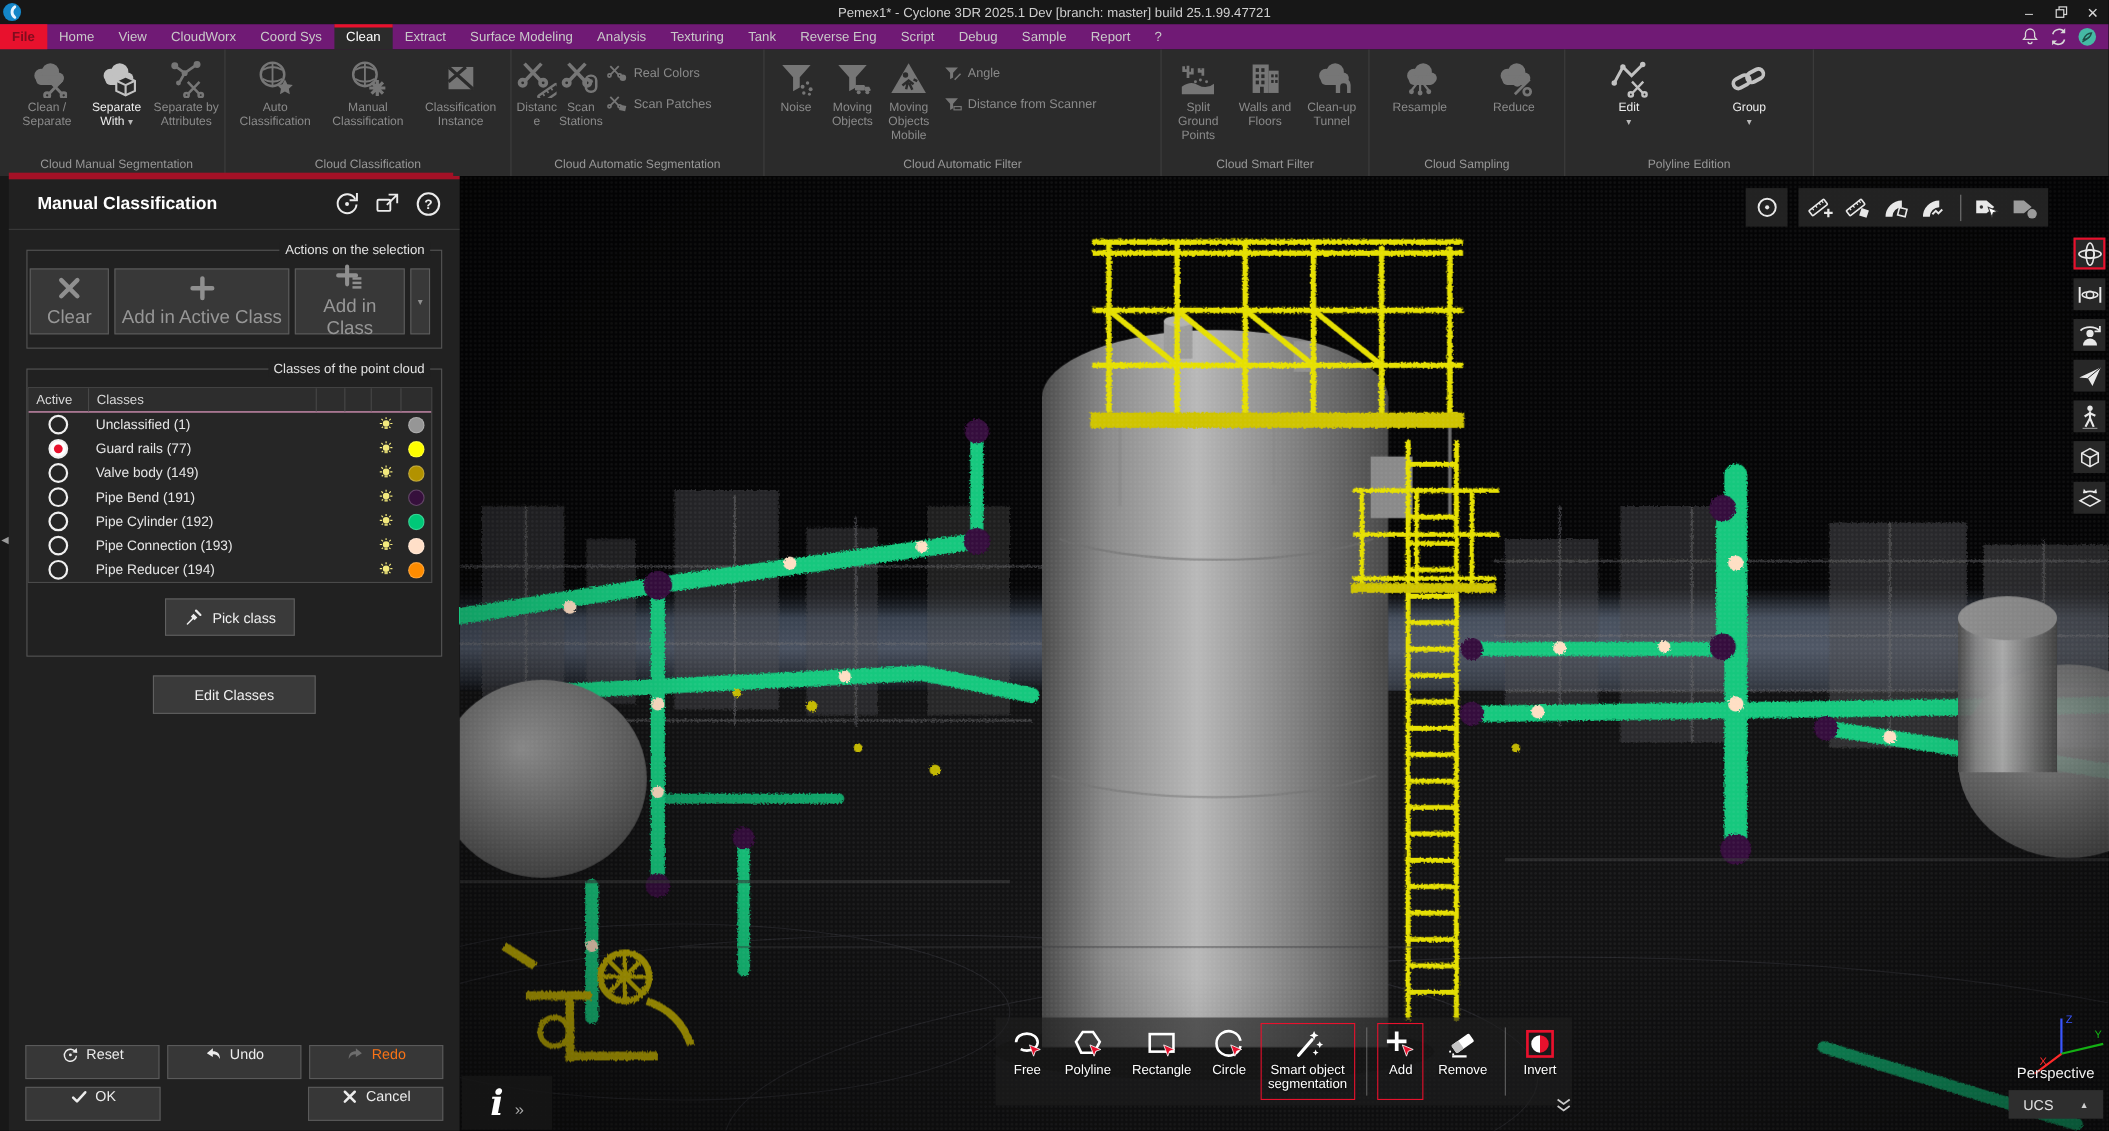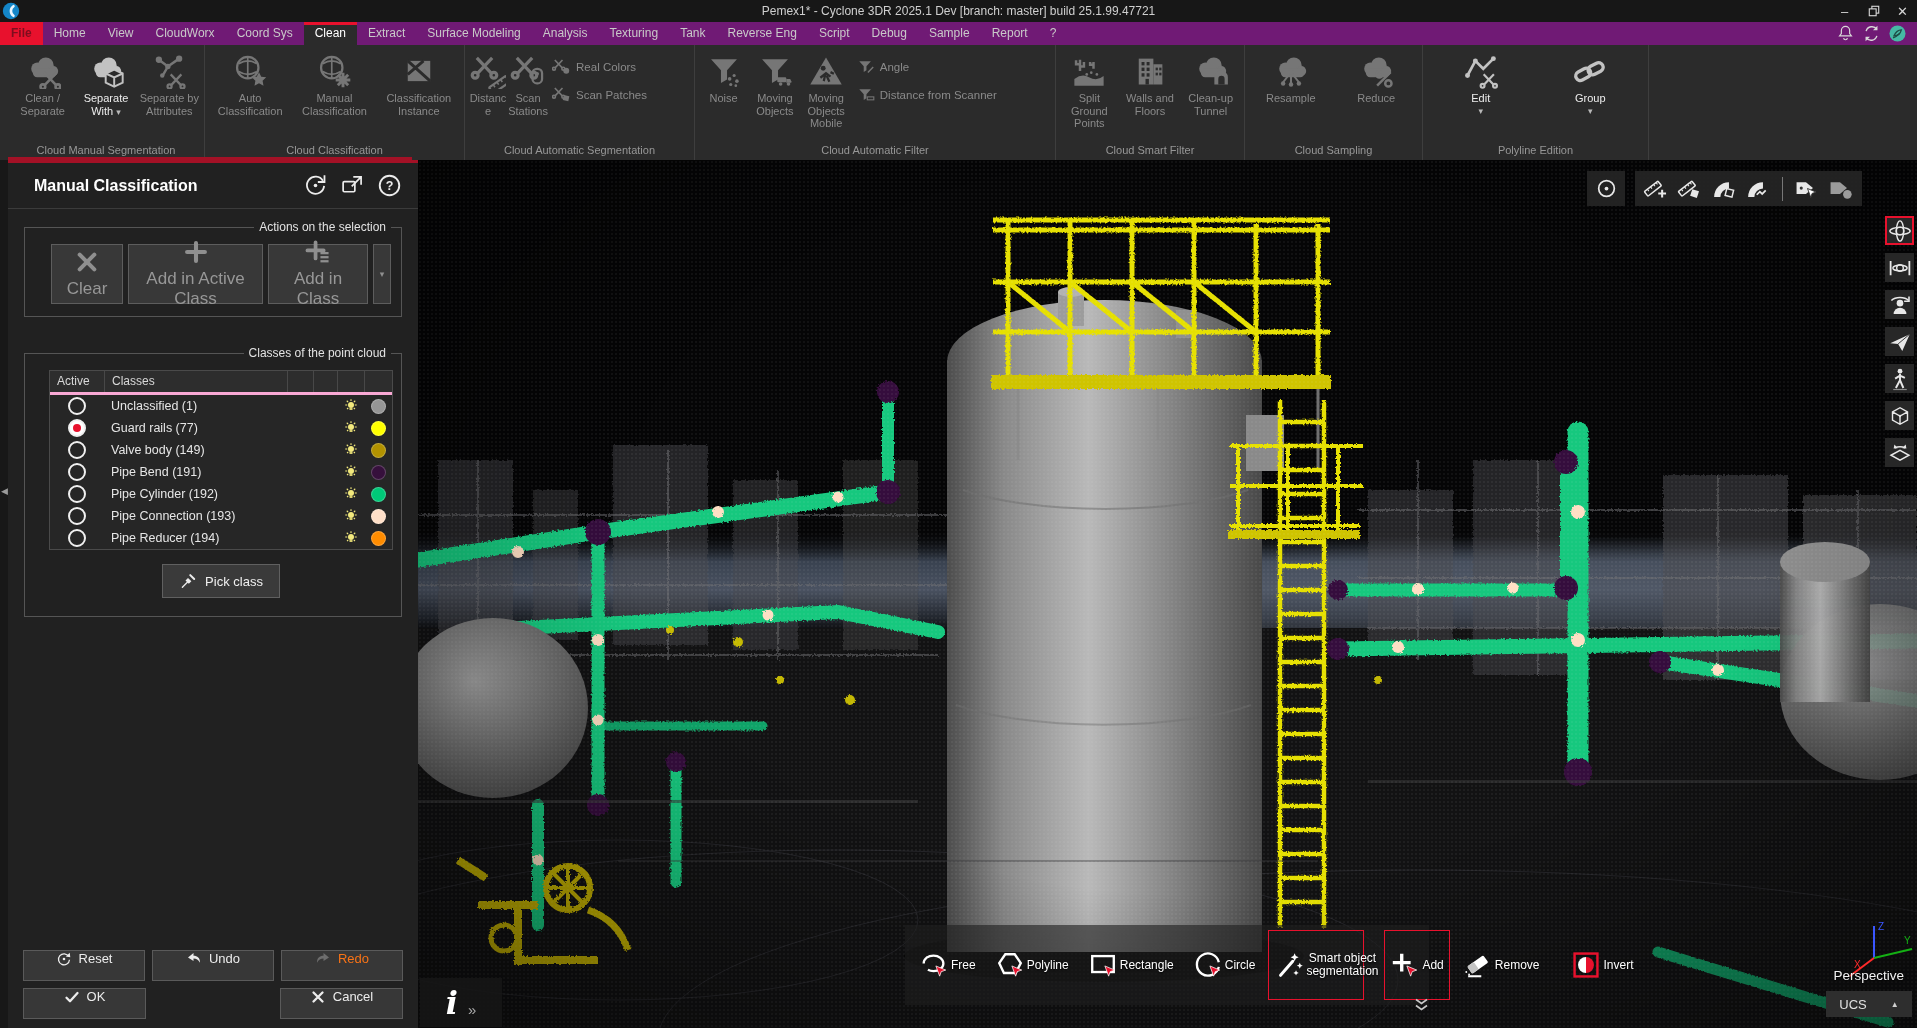--- a/index.html
+++ b/index.html
@@ -51,33 +51,33 @@
   #panel-collapse{position:absolute;left:0px;top:322px;width:9px;height:18px;color:#9a9a9a;font-size:9px;line-height:18px;text-align:center;}
 
   
   #panel{position:absolute;left:8px;top:0;width:410px;bottom:0;background:#212121;
          border-top:3px solid #a31126;box-sizing:border-box;display:flex;flex-direction:column;}
   #panel-header{height:45px;display:flex;align-items:center;padding:0 16px 0 26px;border-bottom:1px solid #3b3b3b;flex:0 0 auto;}
   #panel-title{font-size:16px;font-weight:bold;color:#fff;}
   #panel-hicons{margin-left:auto;display:flex;gap:12px;}
   .hico{width:25px;height:25px;color:#ececec;}
 
-  .groupbox{position:relative;border:1px solid #555;margin:18px 16px 18px 16px;padding:12px 8px 8px 24px;}
+  .groupbox{position:relative;border:1px solid #555;margin:18px 16px 0 16px;padding:12px 8px 8px 0;}
   .gblegend{position:absolute;top:-8px;right:10px;background:#212121;padding:0 5px;font-size:12px;color:#e2e2e2;}
 
   #actions-row{display:flex;align-items:stretch;gap:5px;padding:4px 2px;}
   .abtn{background:#383838;border:1px solid #5d5d5d;display:flex;flex-direction:column;align-items:center;justify-content:center;gap:4px;height:60px;box-sizing:border-box;}
   .abtn .aico{width:26px;height:26px;color:#8f8f8f;}
   .abtn .albl{font-size:17px;color:#979797;text-align:center;padding:0 4px;}
   #abtn-clear{width:72px;}#abtn-active{flex:1;}#abtn-class{width:100px;}
   #abtn-caret{width:16px;background:#383838;border:1px solid #5d5d5d;display:flex;align-items:center;justify-content:center;color:#8f8f8f;font-size:9px;}
 
   #class-table{border:1px solid #4a4a4a;margin-top:4px;background:#262626;}
   .crow{display:grid;grid-template-columns:54px 1fr 26px 24px 27px 28px;align-items:center;height:22px;}
-  .crow.chead{background:#2d2d2d;height:21px;border-bottom:3px solid #f9a8d4;}
+  .crow.chead{background:#2d2d2d;height:21px;border-bottom:1px solid #f9a8d4;}
   .chead .ccell{font-size:12px;color:#d8d8d8;padding-left:7px;border-left:1px solid #484848;height:100%;line-height:21px;}
   .chead .ccell:first-child{border-left:none;}
   .cname{font-size:12.5px;color:#e6e6e6;padding-left:7px;white-space:nowrap;overflow:hidden;}
   .radio{width:14px;height:14px;border:2.4px solid #f0f0f0;border-radius:50%;margin:0 auto;position:relative;box-sizing:content-box;}
   .radio.sel{background:#fff;}
   .radio.sel::after{content:'';position:absolute;inset:3px;background:#e8112d;border-radius:50%;}
   .bulb{width:16px;height:16px;margin:0 auto;}
   .cdot{width:15px;height:15px;border-radius:50%;margin:0 auto;border:1px solid rgba(255,255,255,.22);box-sizing:border-box;}
 
   #pickrow{display:flex;justify-content:center;margin:14px 0 10px 0;}
@@ -110,21 +110,21 @@
   .tico{width:25px;height:25px;}
   .tdiv{width:1px;height:24px;background:#777;margin:0 3px;}
 
   #nav-rail{position:absolute;right:3px;top:56px;display:flex;flex-direction:column;gap:8px;}
   .navbtn{width:29px;height:29px;background:rgba(42,42,42,.92);display:flex;align-items:center;justify-content:center;box-sizing:border-box;}
   .navbtn.sel{border:2px solid #e8112d;}
   .navbtn svg{width:24px;height:24px;}
 
   #sel-toolbar{position:absolute;left:487px;top:765px;width:524px;height:80px;background:rgba(30,30,30,.62);
                display:flex;align-items:stretch;padding:5px 8px;box-sizing:border-box;gap:7px;}
-  .selitem{display:flex;flex-direction:row;align-items:center;justify-content:flex-start;gap:2px;padding:3px 5px;box-sizing:border-box;border:1px solid transparent;}
+  .selitem{display:flex;flex-direction:column;align-items:center;justify-content:flex-start;gap:2px;padding:3px 5px;box-sizing:border-box;border:1px solid transparent;}
   .selitem svg{width:30px;height:30px;flex:0 0 auto;}
   .sellbl{font-size:12px;color:#fff;text-align:center;line-height:13px;text-shadow:0 1px 2px #000;}
   .selitem.sel{border:1px solid #e8112d;}
   .seldiv{width:1px;background:#999;opacity:.55;margin:4px 3px;}
   #sel-chevron{position:absolute;left:996px;top:838px;width:15px;height:14px;color:#c9c9c9;}
 
   #info-box{position:absolute;left:2px;top:818px;width:82px;height:49px;background:rgba(22,22,22,.85);
             display:flex;align-items:center;justify-content:center;gap:10px;}
   #info-i{font-family:"DejaVu Serif",serif;font-style:italic;font-weight:bold;font-size:32px;color:#fff;line-height:32px;}
   #info-more{color:#aaa;font-size:15px;margin-top:14px;}
@@ -847,20 +847,25 @@
           <svg class="pico" viewBox="0 0 32 32">
             <path d="M6 27 L17 16" stroke="currentColor" stroke-width="2.4" fill="none" stroke-linecap="round"></path>
             <path d="M16 10.5 l6 6 -4.5 4.5 -6 -6 z" fill="currentColor"></path>
             <path d="M20 5.5 l7 7" stroke="currentColor" stroke-width="3.6" stroke-linecap="round"></path>
           </svg>
           <span>Pick class</span>
         </div>
       </div>
     </div>
 
+    <div id="editrow">
+      <div id="edit-btn">
+        <span>Edit Classes</span>
+      </div>
+    </div>
 
     <div id="panel-footer">
       <div class="frow">
         <div class="fbtn" id="btn-reset">
           <svg class="fico" viewBox="0 0 32 32">
             <path d="M25.5 11 A11 11 0 1 0 27 17.5" fill="none" stroke="currentColor" stroke-width="2.6"></path>
             <path d="M27.5 3.5 l1 9 -9 -1.5 z" fill="currentColor"></path>
             <circle cx="16" cy="16" r="2.6" fill="currentColor"></circle>
           </svg>
           <span>Reset</span>

